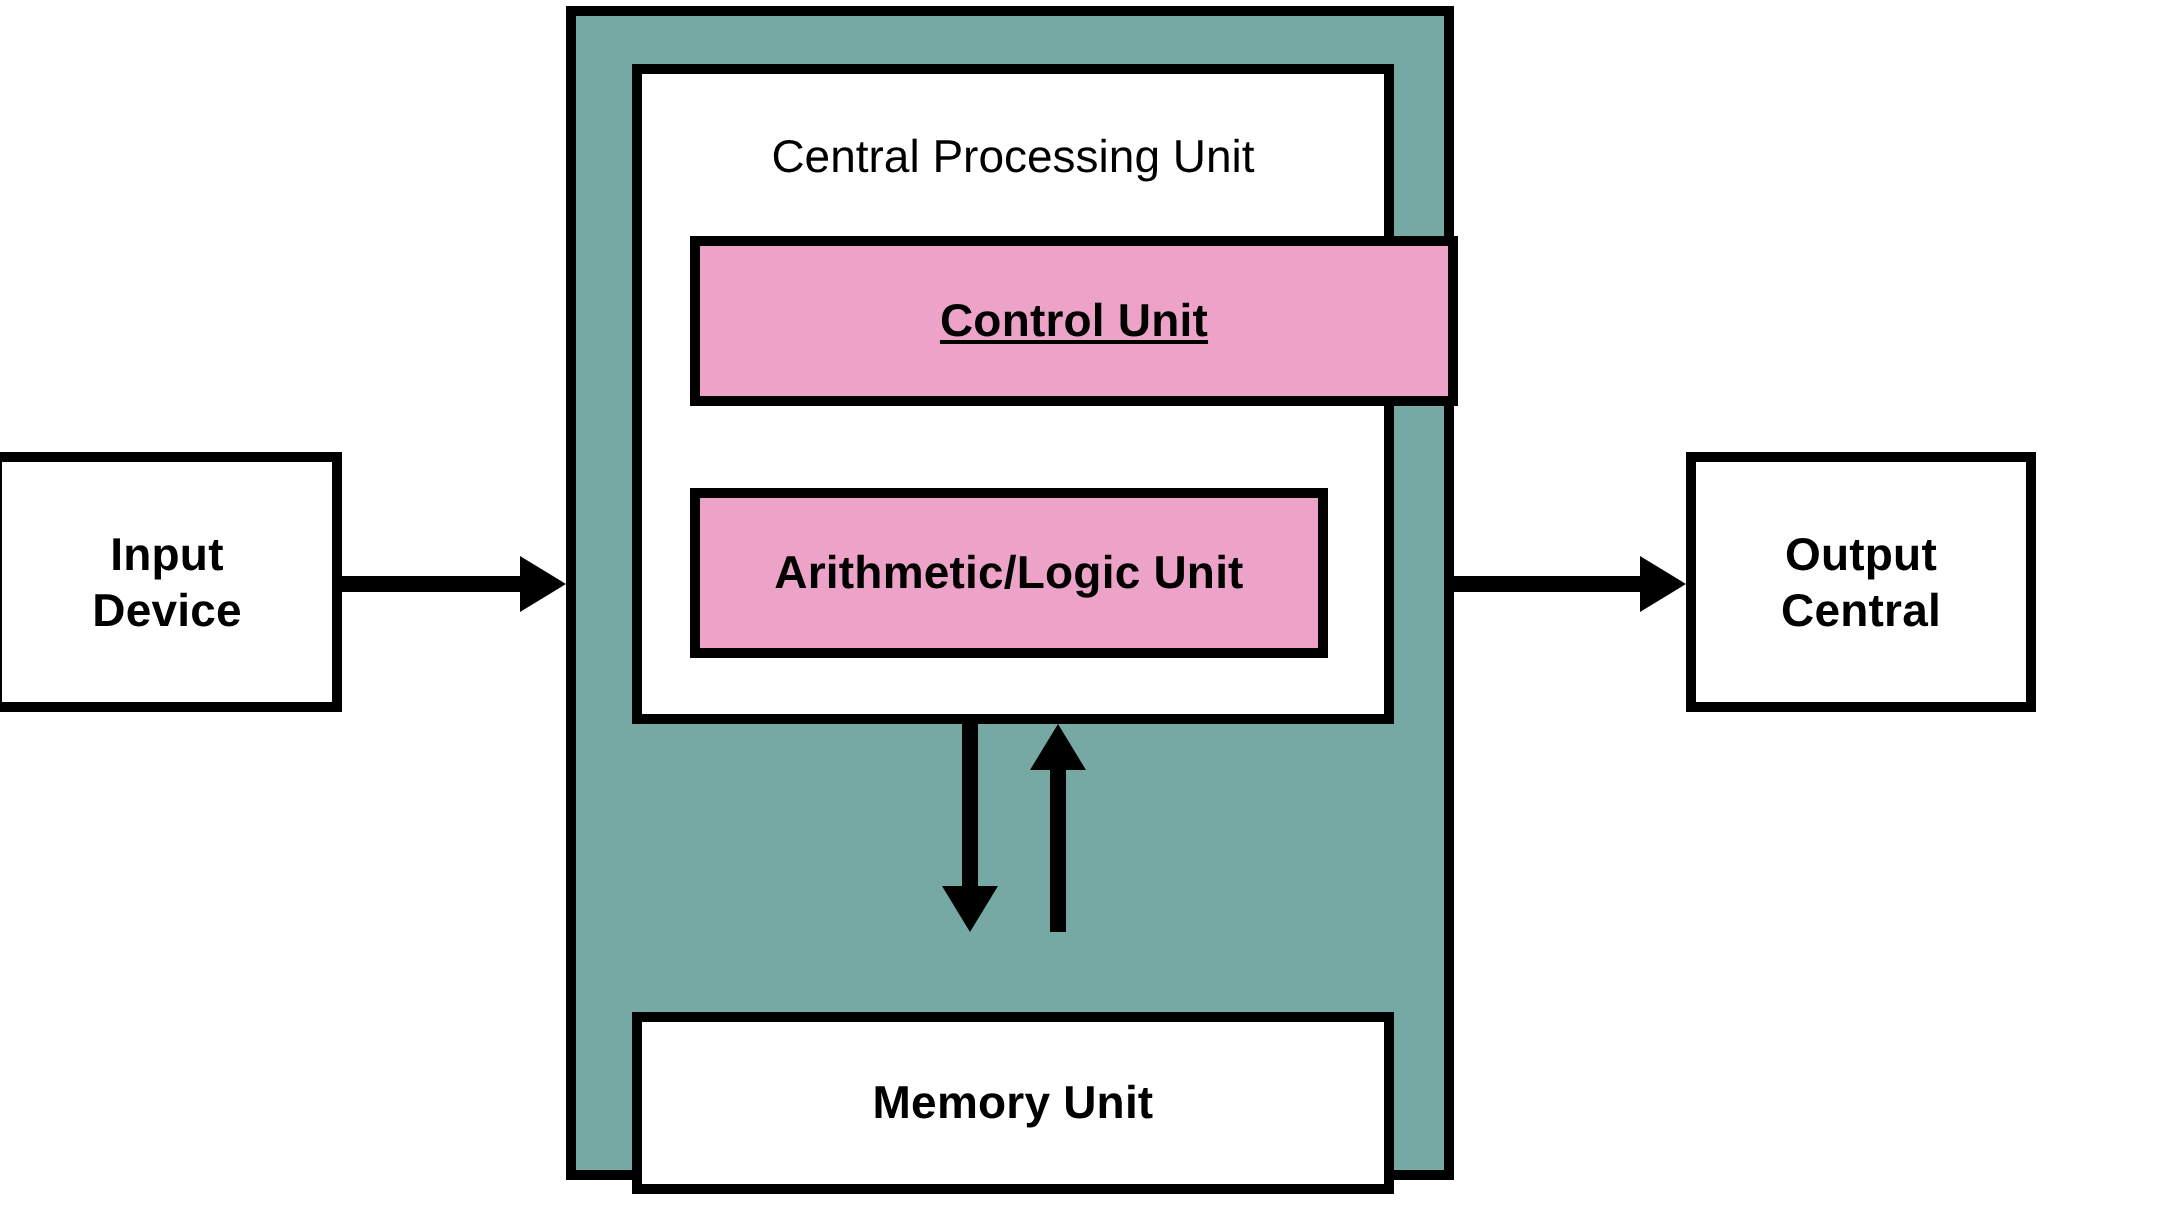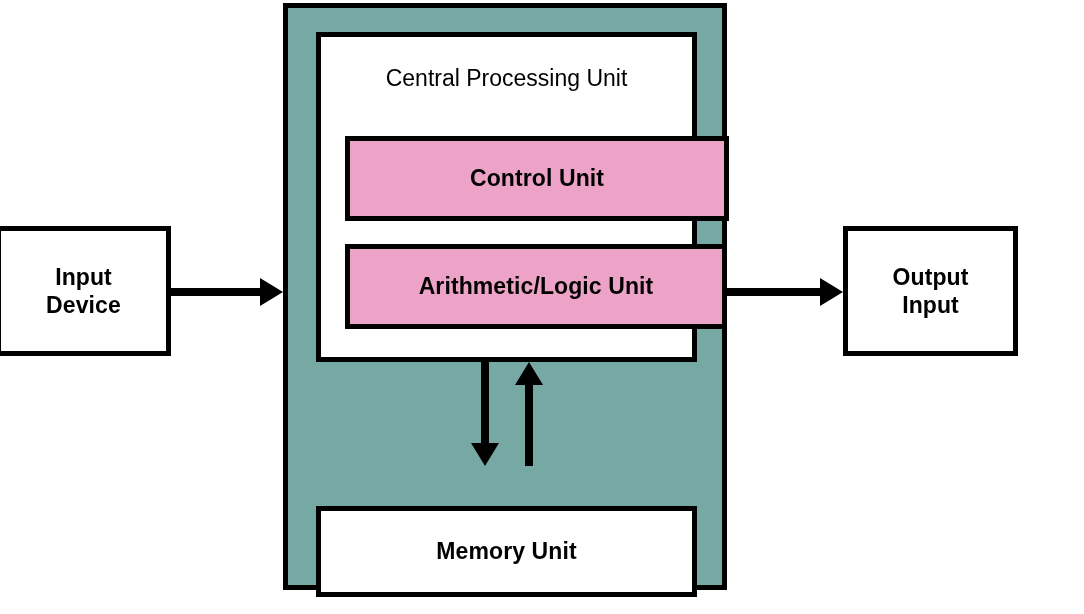--- a/index.html
+++ b/index.html
@@ -70,28 +70,29 @@
     color: #000000;
   }
 
   
   .pink-unit {
     background: #eda3c8;
     border: 5px solid #000000;
   }
   #control-unit {
     left: 345px;
-    top: 136px;
+    top: 118px;
     width: 384px;
     height: 85px;
+    text-decoration: underline;
   }
   #alu-unit {
     left: 345px;
     top: 244px;
-    width: 382px;
+    width: 319px;
     height: 85px;
   }
   .pink-unit .box-label { font-size: 23px; }
 
   
   #memory-unit {
     left: 316px;
     top: 466px;
     width: 381px;
     height: 91px;
@@ -210,21 +211,21 @@
     <span class="box-label">Memory Unit</span>
   </div>
 
   <div id="input-device" class="box">
     <span class="box-label">Input
 Device</span>
   </div>
 
   <div id="output-device" class="box">
     <span class="box-label">Output
-Input</span>
+Central</span>
   </div>
 
   <div id="arrow-input-to-system" class="arrow-h">
     <div class="shaft"></div>
     <div class="head"></div>
   </div>
 
   <div id="arrow-system-to-output" class="arrow-h">
     <div class="shaft"></div>
     <div class="head"></div>

